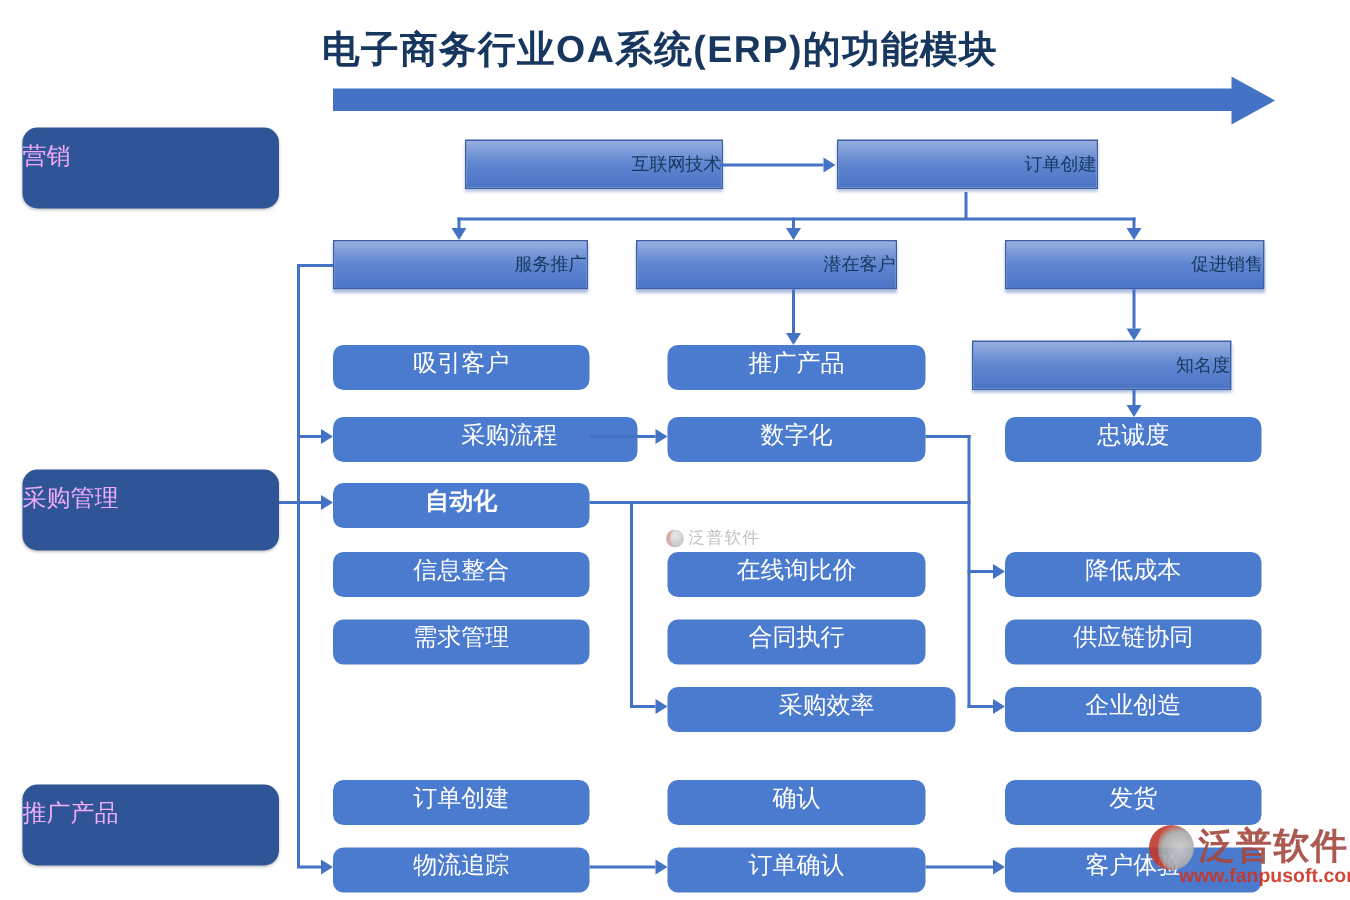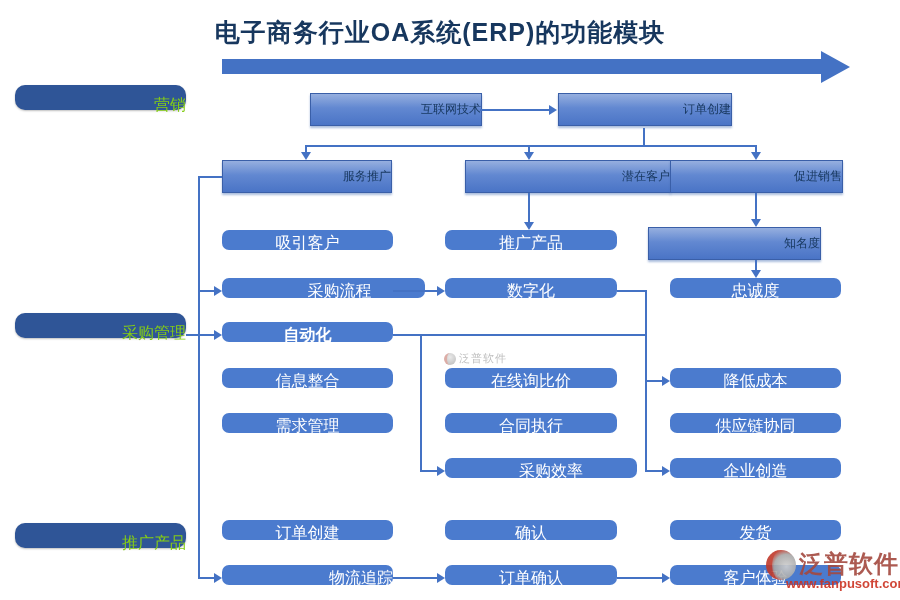--- a/index.html
+++ b/index.html
@@ -15,31 +15,31 @@
   }
   
   .big-arrow-body{left:222px;top:59px;width:600px;height:15px;background:#4472C4;}
   .big-arrow-head{
     left:821px;top:51px;width:0;height:0;
     border-top:16px solid transparent;border-bottom:16px solid transparent;
     border-left:29px solid #4472C4;
   }
   
   .dark-box{
-    width:171px;height:25px;background:#2F5597;border-radius:10px;
-    color:#84cc16;font-size:16px;line-height:39px;text-align:right;
+    width:171px;height:54px;background:#2F5597;border-radius:10px;
+    color:#f0abfc;font-size:16px;line-height:39px;text-align:left;
     box-shadow:0 1px 2px rgba(0,0,0,0.25);
   }
   .hdr-box{
     height:31px;background:linear-gradient(180deg,#96AFDF 0%,#6288D1 45%,#4A74C6 100%);
     border:1px solid #3A5FA8;color:#17375E;font-size:12px;line-height:31px;text-align:right;
     box-shadow:0 2px 2px rgba(70,110,180,0.45);
   }
   .pill-box{
-    height:20px;background:#4B7BCE;border-radius:7px;
+    height:30px;background:#4B7BCE;border-radius:7px;
     color:#ffffff;font-size:16px;line-height:26px;text-align:center;
   }
   
   .hline{height:2px;background:#4472C4;}
   .vline{width:2px;background:#4472C4;}
   .ah-r{width:0;height:0;border-top:5px solid transparent;border-bottom:5px solid transparent;border-left:8px solid #4472C4;}
   .ah-d{width:0;height:0;border-left:5px solid transparent;border-right:5px solid transparent;border-top:8px solid #4472C4;}
   
   .wm-center{left:444px;top:351px;display:flex;align-items:center;gap:3px;opacity:0.55;}
   .wm-center .logo{
@@ -72,42 +72,42 @@
 <div class="abs big-arrow-head"></div>
 
 <div class="abs dark-box" style="left:15px;top:85px;">营销</div>
 <div class="abs dark-box" style="left:15px;top:313px;">采购管理</div>
 <div class="abs dark-box" style="left:15px;top:523px;">推广产品</div>
 
 <div class="abs hdr-box" style="left:310px;top:93px;width:170px;">互联网技术</div>
 <div class="abs hdr-box" style="left:558px;top:93px;width:172px;">订单创建</div>
 
 <div class="abs hdr-box" style="left:222px;top:160px;width:168px;">服务推广</div>
-<div class="abs hdr-box" style="left:465px;top:160px;width:172px;padding-left:32px;">潜在客户</div>
+<div class="abs hdr-box" style="left:424px;top:160px;width:172px;">潜在客户</div>
 <div class="abs hdr-box" style="left:670px;top:160px;width:171px;">促进销售</div>
 <div class="abs hdr-box" style="left:648px;top:227px;width:171px;">知名度</div>
 
 <div class="abs pill-box" style="left:222px;top:230px;width:171px;">吸引客户</div>
 <div class="abs pill-box" style="left:445px;top:230px;width:172px;">推广产品</div>
 <div class="abs pill-box" style="left:222px;top:278px;width:171px;padding-left:32px;">采购流程</div>
 <div class="abs pill-box" style="left:445px;top:278px;width:172px;">数字化</div>
 <div class="abs pill-box" style="left:670px;top:278px;width:171px;">忠诚度</div>
 <div class="abs pill-box" style="left:222px;top:322px;width:171px;font-weight:bold;">自动化</div>
 <div class="abs pill-box" style="left:222px;top:368px;width:171px;">信息整合</div>
 <div class="abs pill-box" style="left:445px;top:368px;width:172px;">在线询比价</div>
 <div class="abs pill-box" style="left:670px;top:368px;width:171px;">降低成本</div>
 <div class="abs pill-box" style="left:222px;top:413px;width:171px;">需求管理</div>
 <div class="abs pill-box" style="left:445px;top:413px;width:172px;">合同执行</div>
 <div class="abs pill-box" style="left:670px;top:413px;width:171px;">供应链协同</div>
 <div class="abs pill-box" style="left:445px;top:458px;width:172px;padding-left:20px;">采购效率</div>
 <div class="abs pill-box" style="left:670px;top:458px;width:171px;">企业创造</div>
 <div class="abs pill-box" style="left:222px;top:520px;width:171px;">订单创建</div>
 <div class="abs pill-box" style="left:445px;top:520px;width:172px;">确认</div>
 <div class="abs pill-box" style="left:670px;top:520px;width:171px;">发货</div>
-<div class="abs pill-box" style="left:222px;top:565px;width:171px;text-align:right;">物流追踪</div>
+<div class="abs pill-box" style="left:222px;top:565px;width:171px;">物流追踪</div>
 <div class="abs pill-box" style="left:445px;top:565px;width:172px;">订单确认</div>
 <div class="abs pill-box" style="left:670px;top:565px;width:171px;">客户体验</div>
 
 <div class="abs hline" style="left:480px;top:109px;width:69px;"></div>
 <div class="abs ah-r" style="left:549px;top:105px;"></div>
 
 <div class="abs vline" style="left:643px;top:128px;height:18px;"></div>
 <div class="abs hline" style="left:305px;top:145px;width:452px;"></div>
 <div class="abs vline" style="left:305px;top:145px;height:8px;"></div>
 <div class="abs ah-d" style="left:301px;top:152px;"></div>

